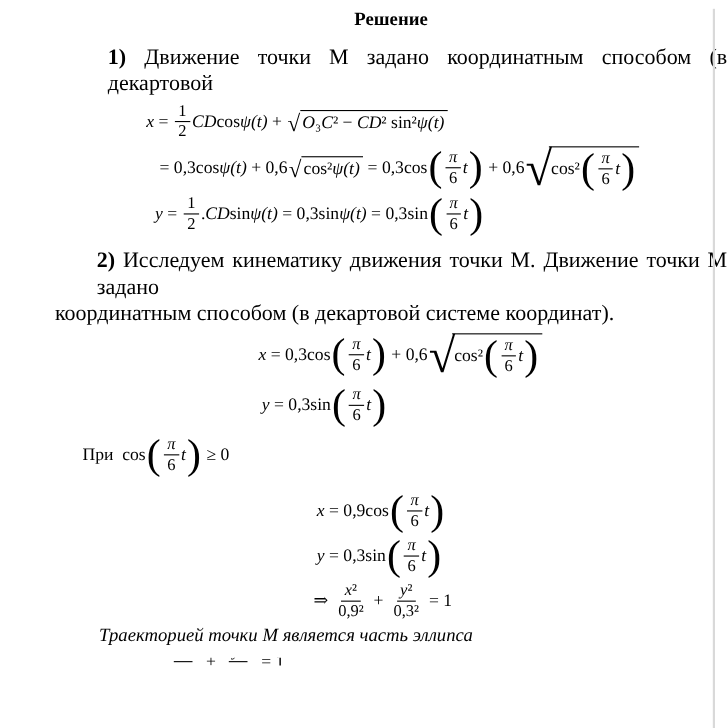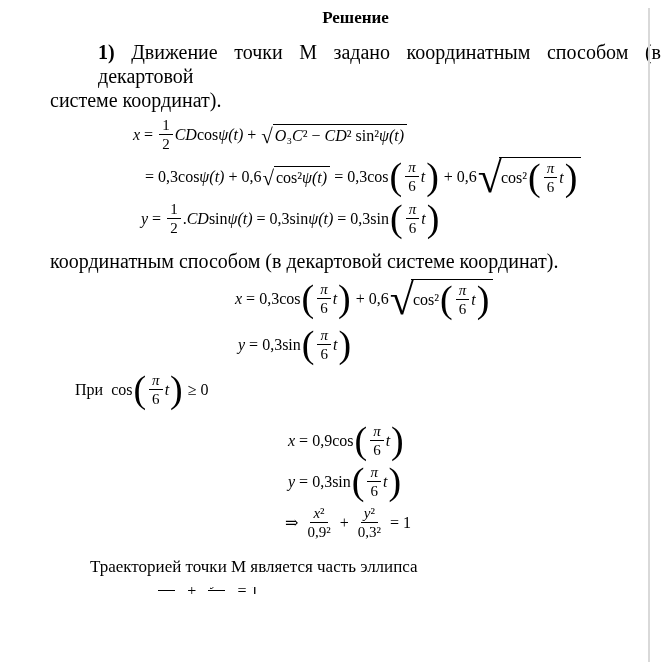--- a/index.html
+++ b/index.html
@@ -7,21 +7,21 @@
   body { font-family:"Liberation Serif","DejaVu Serif",serif; color:#000; }
   .page { position:relative; width:661px; height:662px; background:#fff; }
   .page-edge { position:absolute; left:648px; top:0; width:2px; height:662px; background:#d9d9d9; }
   .doc { position:relative; padding-left:50px; }
   .title { text-align:center; font-weight:bold; font-size:17px; margin-top:8px; }
   .para { font-size:20px; line-height:24px; }
   .para .jline { text-align:justify; text-align-last:justify; }
   .para .pnum { font-weight:bold; }
   .p1 { margin-top:12px; }
   .p2 { margin-top:12px; }
-  .closing { margin-top:14px; font-size:17px; line-height:24px; padding-left:40px; }
+  .closing { margin-top:1px; font-size:17px; line-height:24px; padding-left:40px;font-style:italic; }
   .ind48 { padding-left:48px; }
   .ind38 { padding-left:38px; }
 
   
   .fml { display:flex; align-items:center; font-size:16px; line-height:1.25; white-space:pre; }
   .tk { display:inline-block; }
   .it { font-style:italic; }
   .frac { display:inline-flex; flex-direction:column; align-items:center; margin:0 2px; font-size:15px; line-height:1.2; }
   .fn { border-bottom:1px solid #000; padding:0 3px; text-align:center; display:flex; align-items:center; justify-content:center; }
   .fd { padding:0 3px; text-align:center; display:flex; align-items:center; justify-content:center; }
@@ -47,28 +47,28 @@
 </head>
 <body>
 
 <div class="page">
   <div class="doc">
 
     <div class="title">Решение</div>
 
     <div class="para p1">
       <div class="jline ind48"><span class="pnum">1)</span><span> Движение точки М задано координатным способом (в декартовой</span></div>
-      <div>системе координат).</div>
     </div>
 
     <div class="fml ml-f1"><span class="tk it">x</span><span class="tk"> = </span><span class="frac"><span class="fn"><span class="tk">1</span></span><span class="fd"><span class="tk">2</span></span></span><span class="tk it">CD</span><span class="tk">cos</span><span class="tk it">ψ(t)</span><span class="tk"> + </span><span class="sqrt"><span class="rad">√</span><span class="sbody"><span class="tk it">O</span><span class="tk">₃</span><span class="tk it">C</span><span class="tk">² − </span><span class="tk it">CD</span><span class="tk">² sin²</span><span class="tk it">ψ(t)</span></span></span></div>
     <div class="fml ml-f2"><span class="tk">= 0,3cos</span><span class="tk it">ψ(t)</span><span class="tk"> + 0,6</span><span class="sqrt"><span class="rad">√</span><span class="sbody"><span class="tk">cos²</span><span class="tk it">ψ(t)</span></span></span><span class="tk"> = 0,3cos</span><span class="pgroup"><span class="bp">(</span><span class="pcontent"><span class="frac"><span class="fn"><span class="tk it">π</span></span><span class="fd"><span class="tk">6</span></span></span><span class="tk it">t</span></span><span class="bp">)</span></span><span class="tk"> + 0,6</span><span class="sqrt big"><span class="rad">√</span><span class="sbody"><span class="tk">cos²</span><span class="pgroup"><span class="bp">(</span><span class="pcontent"><span class="frac"><span class="fn"><span class="tk it">π</span></span><span class="fd"><span class="tk">6</span></span></span><span class="tk it">t</span></span><span class="bp">)</span></span></span></span></div>
     <div class="fml ml-f3"><span class="tk it">y</span><span class="tk"> = </span><span class="frac"><span class="fn"><span class="tk">1</span></span><span class="fd"><span class="tk">2</span></span></span><span class="tk">.</span><span class="tk it">CD</span><span class="tk">sin</span><span class="tk it">ψ(t)</span><span class="tk"> = 0,3sin</span><span class="tk it">ψ(t)</span><span class="tk"> = 0,3sin</span><span class="pgroup"><span class="bp">(</span><span class="pcontent"><span class="frac"><span class="fn"><span class="tk it">π</span></span><span class="fd"><span class="tk">6</span></span></span><span class="tk it">t</span></span><span class="bp">)</span></span></div>
 
     <div class="para p2">
+      <div class="jline ind38"><span class="pnum">2)</span><span> Исследуем кинематику движения точки М. Движение точки М задано</span></div>
       <div>координатным способом (в декартовой системе координат).</div>
     </div>
 
     <div class="fml ml-f4"><span class="tk it">x</span><span class="tk"> = 0,3cos</span><span class="pgroup"><span class="bp">(</span><span class="pcontent"><span class="frac"><span class="fn"><span class="tk it">π</span></span><span class="fd"><span class="tk">6</span></span></span><span class="tk it">t</span></span><span class="bp">)</span></span><span class="tk"> + 0,6</span><span class="sqrt big"><span class="rad">√</span><span class="sbody"><span class="tk">cos²</span><span class="pgroup"><span class="bp">(</span><span class="pcontent"><span class="frac"><span class="fn"><span class="tk it">π</span></span><span class="fd"><span class="tk">6</span></span></span><span class="tk it">t</span></span><span class="bp">)</span></span></span></span></div>
     <div class="fml ml-f5"><span class="tk it">y</span><span class="tk"> = 0,3sin</span><span class="pgroup"><span class="bp">(</span><span class="pcontent"><span class="frac"><span class="fn"><span class="tk it">π</span></span><span class="fd"><span class="tk">6</span></span></span><span class="tk it">t</span></span><span class="bp">)</span></span></div>
     <div class="fml ml-f6"><span class="tk">При  </span><span class="tk">cos</span><span class="pgroup"><span class="bp">(</span><span class="pcontent"><span class="frac"><span class="fn"><span class="tk it">π</span></span><span class="fd"><span class="tk">6</span></span></span><span class="tk it">t</span></span><span class="bp">)</span></span><span class="tk"> ≥ 0</span></div>
     <div class="fml ml-f7"><span class="tk it">x</span><span class="tk"> = 0,9cos</span><span class="pgroup"><span class="bp">(</span><span class="pcontent"><span class="frac"><span class="fn"><span class="tk it">π</span></span><span class="fd"><span class="tk">6</span></span></span><span class="tk it">t</span></span><span class="bp">)</span></span></div>
     <div class="fml ml-f8"><span class="tk it">y</span><span class="tk"> = 0,3sin</span><span class="pgroup"><span class="bp">(</span><span class="pcontent"><span class="frac"><span class="fn"><span class="tk it">π</span></span><span class="fd"><span class="tk">6</span></span></span><span class="tk it">t</span></span><span class="bp">)</span></span></div>
     <div class="fml ml-f9"><span class="tk">⇒ </span><span class="frac"><span class="fn"><span class="tk it">x</span><span class="tk">²</span></span><span class="fd"><span class="tk">0,9²</span></span></span><span class="tk"> + </span><span class="frac"><span class="fn"><span class="tk it">y</span><span class="tk">²</span></span><span class="fd"><span class="tk">0,3²</span></span></span><span class="tk"> = 1</span></div>
 

